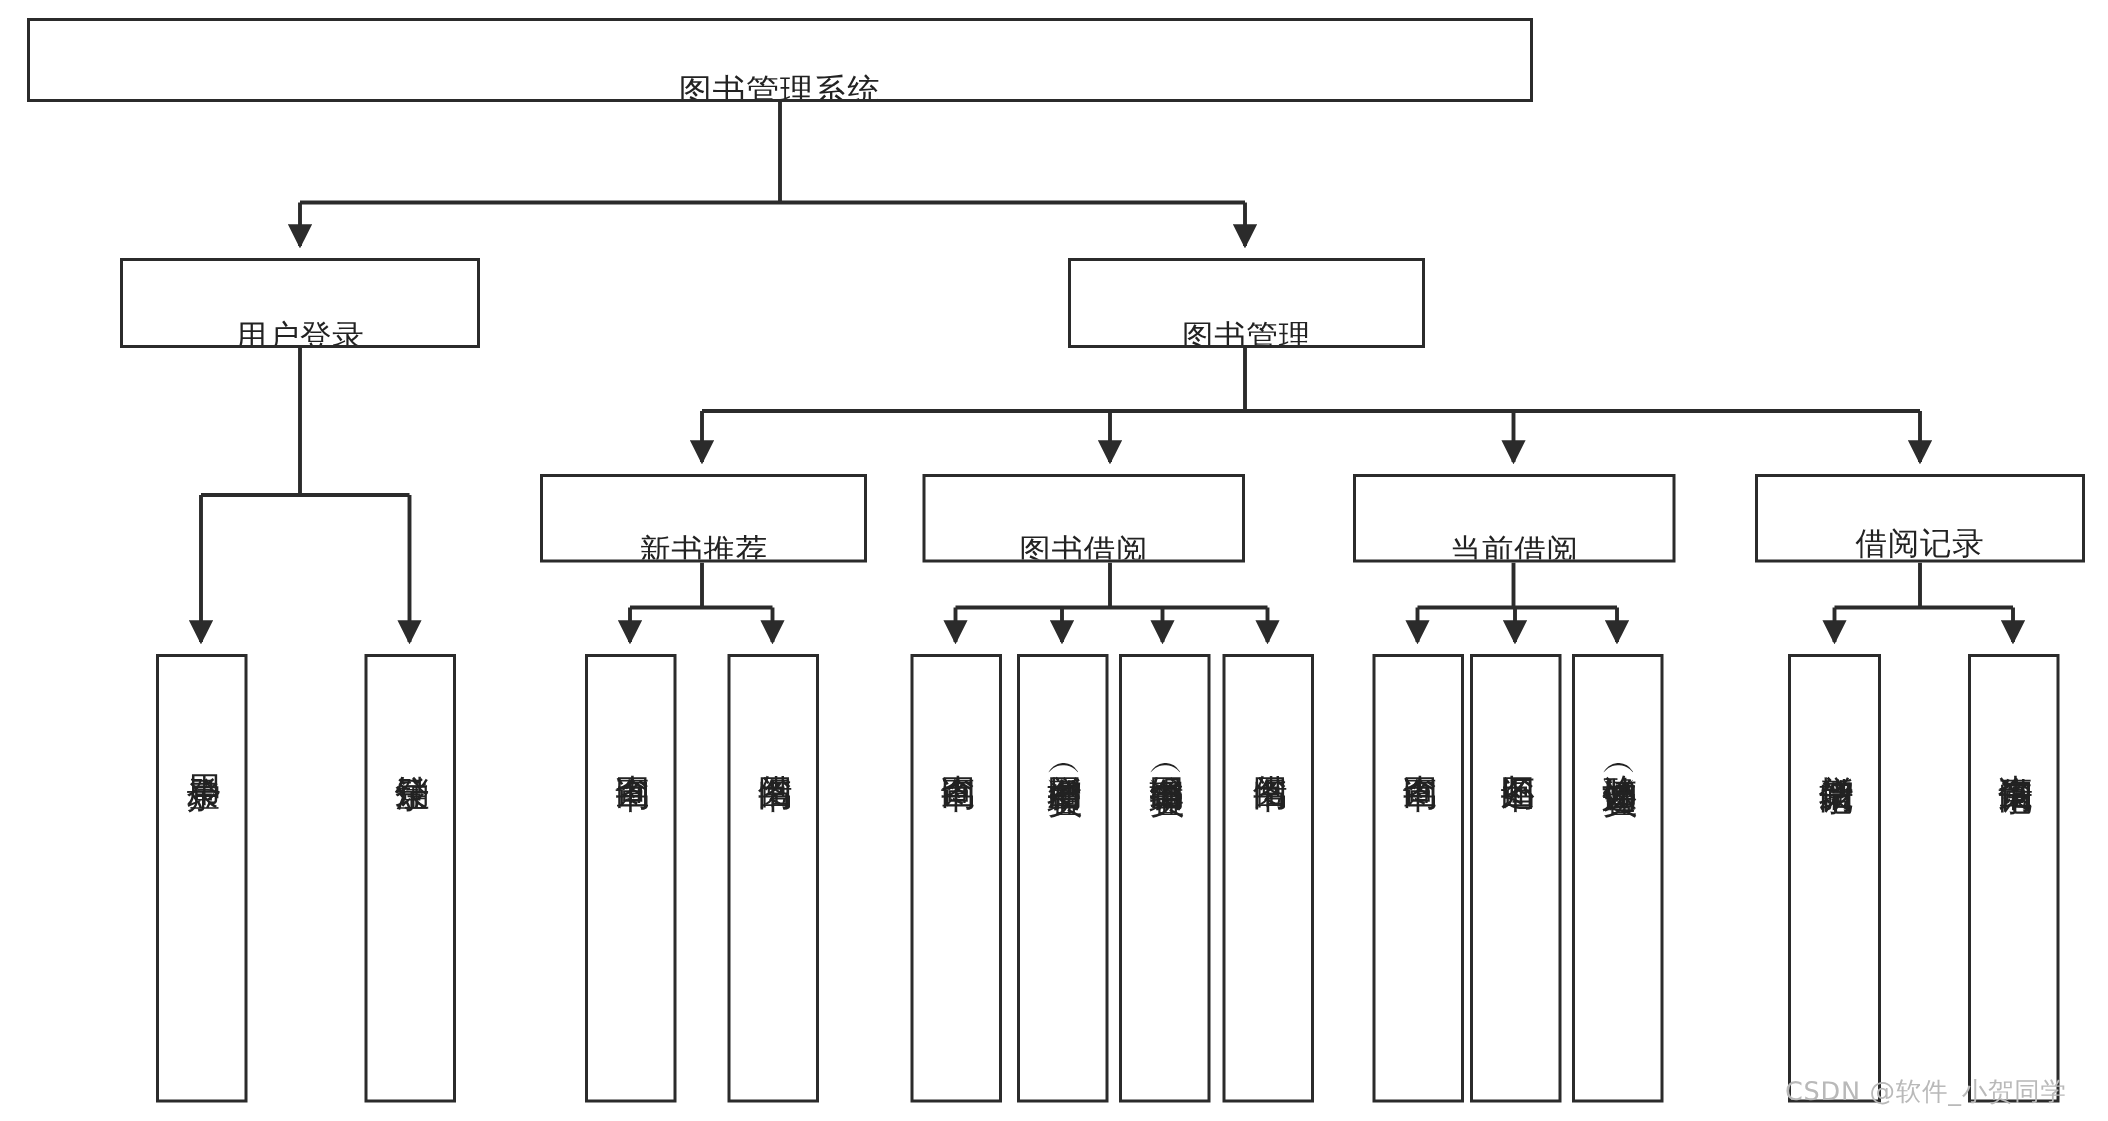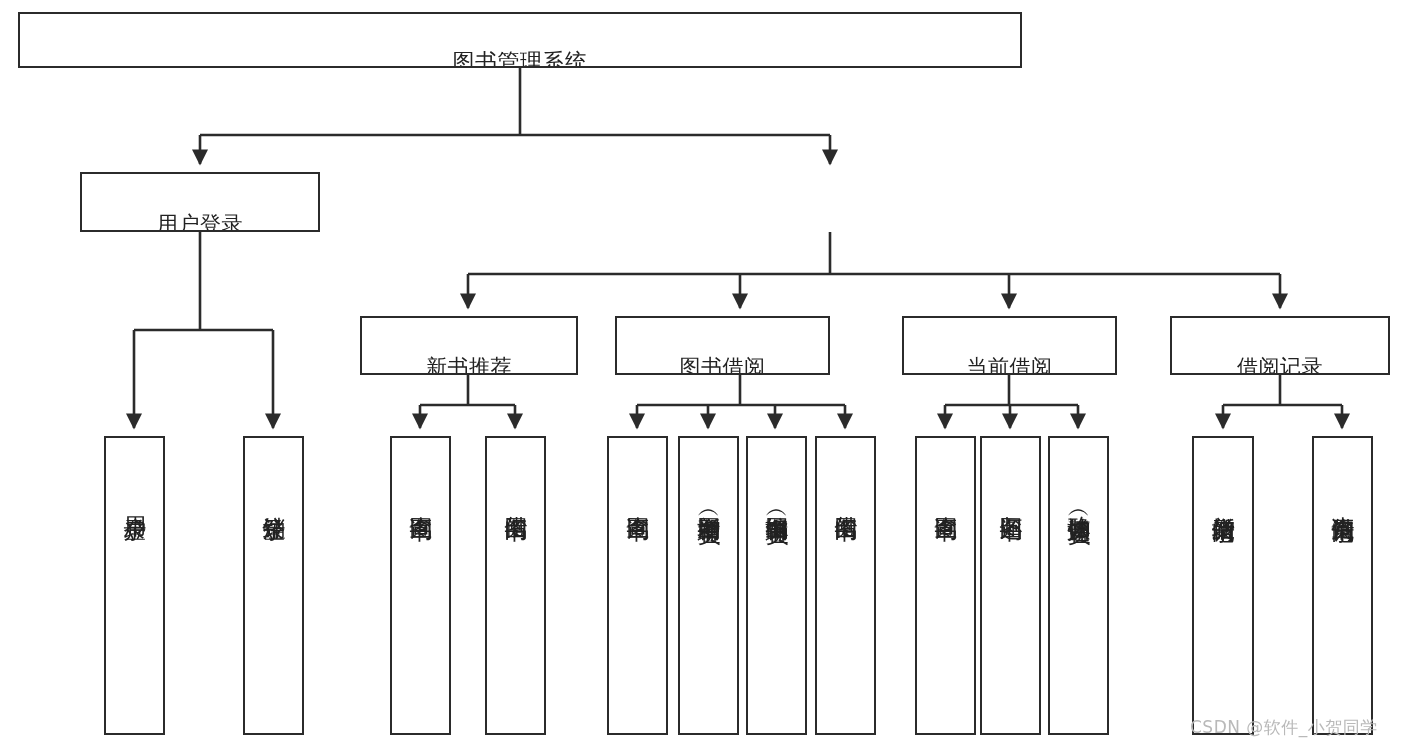--- a/index.html
+++ b/index.html
@@ -129,34 +129,37 @@
   </svg>
 
   <div class="node root horiz" style="left:18px; top:12px; width:1004px; height:56px;">
     <span class="node-label">图书管理系统</span>
   </div>
 
   <div class="node horiz" style="left:80px; top:172px; width:240px; height:60px;">
     <span class="node-label">用户登录</span>
   </div>
 
+  <div class="node horiz" style="left:712px; top:172px; width:238px; height:60px;">
+    <span class="node-label">图书管理</span>
+  </div>
 
   <div class="node horiz" style="left:360px; top:316px; width:218px; height:59px;">
     <span class="node-label">新书推荐</span>
   </div>
 
   <div class="node horiz" style="left:615px; top:316px; width:215px; height:59px;">
     <span class="node-label">图书借阅</span>
   </div>
 
   <div class="node horiz" style="left:902px; top:316px; width:215px; height:59px;">
     <span class="node-label">当前借阅</span>
   </div>
 
-  <div class="node horiz" style="left:1170px; top:316px; width:220px; height:59px;">
+  <div class="node horiz" style="left:1170px; top:316px; width:220px; height:59px;align-items:flex-end;">
     <span class="node-label">借阅记录</span>
   </div>
 
   <div class="node leaf" style="left:104px; top:436px; width:61px; height:299px;">
     <span class="node-label">用户登录</span>
   </div>
 
   <div class="node leaf" style="left:243px; top:436px; width:61px; height:299px;">
     <span class="node-label">注销登录</span>
   </div>

